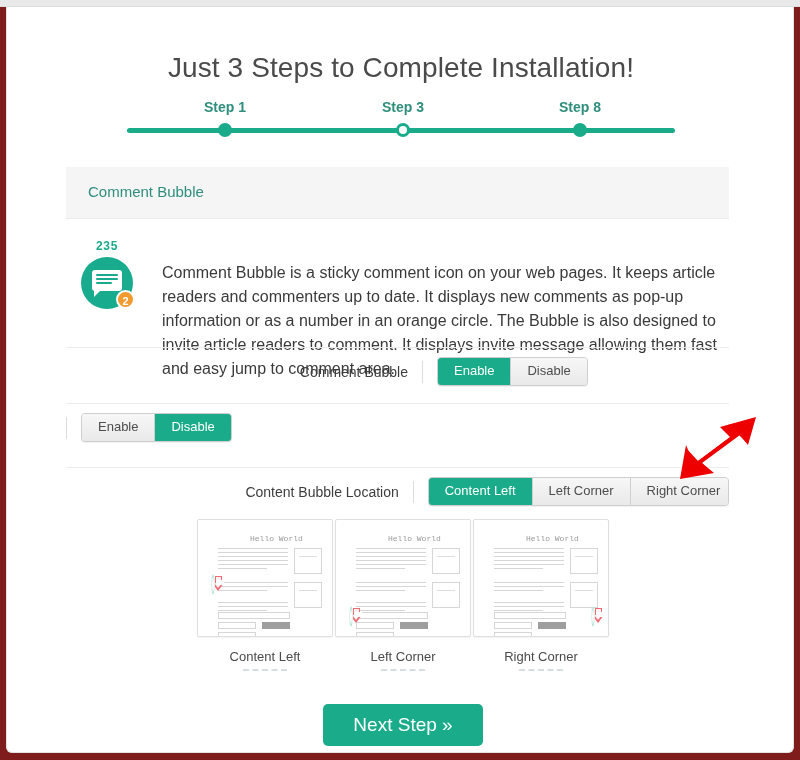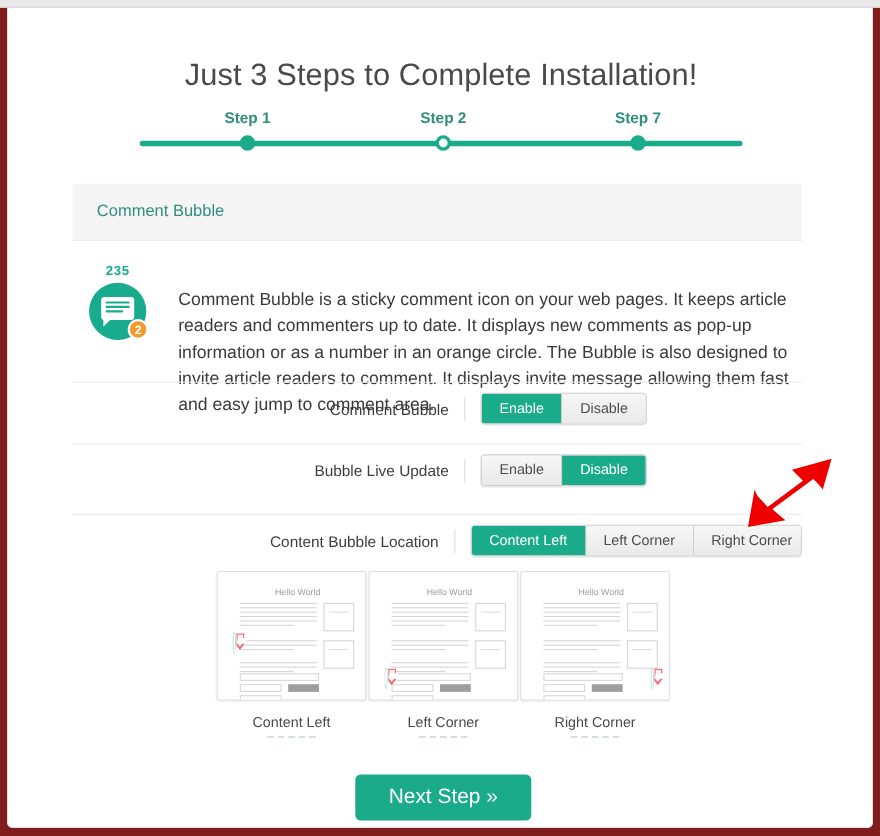--- a/index.html
+++ b/index.html
@@ -259,21 +259,21 @@
     border: 1px solid #dfdfdf;
     border-radius: 2px;
     box-shadow: 0 1px 2px rgba(0,0,0,0.06);
     overflow: hidden;
   }
   .thumb .mock-title {
     position: absolute;
     left: 20px; top: 14px;
     font-size: 8px;
     color: #9a9a9a;
-    font-family: Liberation Sans, sans-serif;
+    font-family: Liberation Mono, monospace;
     padding-left: 32px;
   }
   .thumb .para {
     position: absolute;
     left: 20px;
     width: 70px;
   }
   .thumb .para i {
     display: block;
     height: 1px;
@@ -420,26 +420,26 @@
 
     <div id="steps">
       <div id="step-line"></div>
 
       <div class="step" id="step-1">
         <span class="step-label">Step 1</span>
         <span class="step-dot"></span>
       </div>
 
       <div class="step is-current" id="step-2">
-        <span class="step-label">Step 2</span>
+        <span class="step-label">Step 3</span>
         <span class="step-dot"></span>
       </div>
 
       <div class="step" id="step-3">
-        <span class="step-label">Step 7</span>
+        <span class="step-label">Step 8</span>
         <span class="step-dot"></span>
       </div>
     </div>
 
     <div id="section-header">
       <span id="section-header-title">Comment Bubble</span>
     </div>
 
     <div id="intro">
       <div id="intro-icon-wrap">
@@ -461,21 +461,20 @@
     <div class="setting-row" id="row-comment-bubble">
       <span class="setting-label">Comment Bubble</span>
       <span class="setting-sep"></span>
       <span class="btn-group">
         <span class="seg active">Enable</span>
         <span class="seg">Disable</span>
       </span>
     </div>
 
     <div class="setting-row" id="row-live-update">
-      <span class="setting-label">Bubble Live Update</span>
       <span class="setting-sep"></span>
       <span class="btn-group">
         <span class="seg">Enable</span>
         <span class="seg active">Disable</span>
       </span>
     </div>
 
     <div class="setting-row" id="row-location">
       <span class="setting-label">Content Bubble Location</span>
       <span class="setting-sep"></span>

